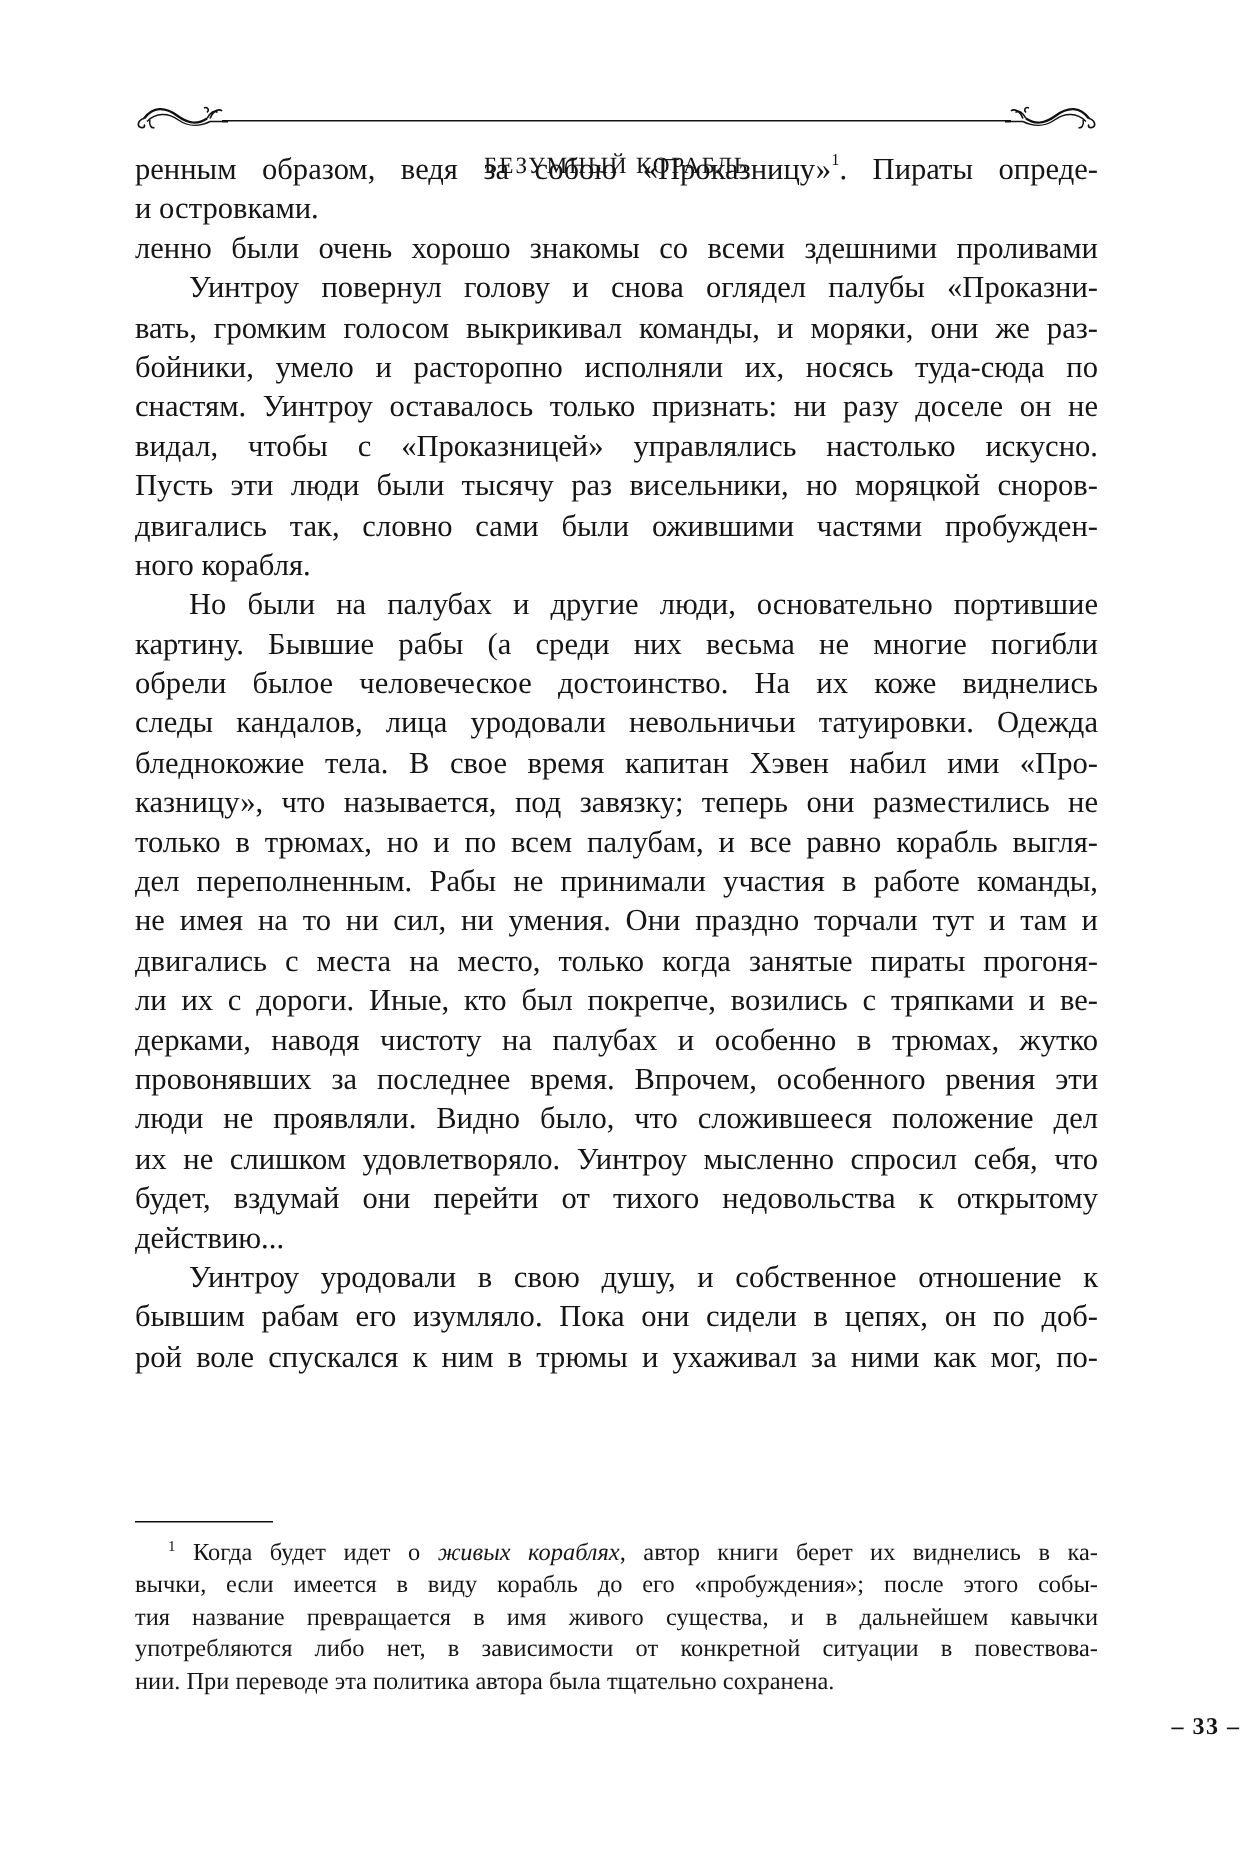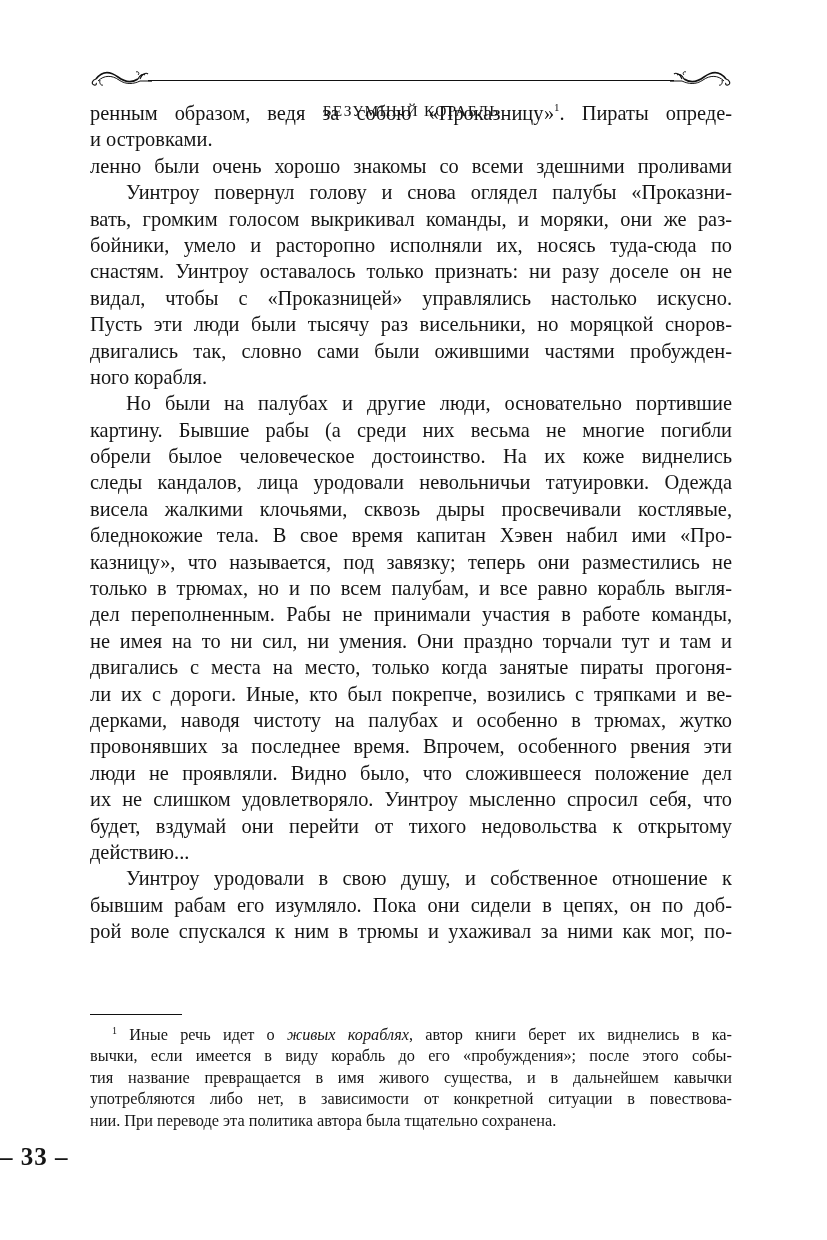--- a/index.html
+++ b/index.html
@@ -39,22 +39,22 @@
     .footnote {
       position: absolute; left: 90px; top: 1024px; width: 642px;
       font-size: 16.3px; line-height: 21.4px;
     }
     .footnote .line { height: 21.4px; }
     .footnote .line.indent { padding-left: 22px; }
     .footnote sup { font-size: 10px; vertical-align: 6px; }
     em { font-style: italic; }
 
     .page-number {
-      position: absolute; left: 0; right: 0; top: 1143px; text-align: left;
-      font-size: 25px; font-weight: bold; letter-spacing: 1px;
+      position: absolute; left: 0; right: 0; top: 1143px; text-align: right;
+      font-size: 16px; font-weight: bold; letter-spacing: 1px;
     }
   </style>
 </head>
 <body>
 
 <div class="header">
   <svg class="flourish left" viewBox="0 0 64 22">
     <path d="M60 14 L64 14" stroke="#111" stroke-width="1.3" fill="none"></path>
     <path d="M8 12 C14 4, 22 4, 30 10 C38 16, 44 16, 50 12" stroke="#111" stroke-width="1.6" fill="none"></path>
     <path d="M10 14 C16 8, 24 8, 31 13 C38 18, 46 17, 52 14" stroke="#111" stroke-width="1" fill="none"></path>
@@ -85,21 +85,20 @@
   <span class="line">бойники, умело и расторопно исполняли их, носясь туда-сюда по</span>
   <span class="line">снастям. Уинтроу оставалось только признать: ни разу доселе он не</span>
   <span class="line">видал, чтобы с «Проказницей» управлялись настолько искусно.</span>
   <span class="line">Пусть эти люди были тысячу раз висельники, но моряцкой сноров-</span>
   <span class="line">двигались так, словно сами были ожившими частями пробужден-</span>
   <span class="line last">ного корабля.</span>
   <span class="line indent">Но были на палубах и другие люди, основательно портившие</span>
   <span class="line">картину. Бывшие рабы (а среди них весьма не многие погибли</span>
   <span class="line">обрели былое человеческое достоинство. На их коже виднелись</span>
   <span class="line">следы кандалов, лица уродовали невольничьи татуировки. Одежда</span>
-  <span class="line">висела жалкими клочьями, сквозь дыры просвечивали костлявые,</span>
   <span class="line">бледнокожие тела. В свое время капитан Хэвен набил ими «Про-</span>
   <span class="line">казницу», что называется, под завязку; теперь они разместились не</span>
   <span class="line">только в трюмах, но и по всем палубам, и все равно корабль выгля-</span>
   <span class="line">дел переполненным. Рабы не принимали участия в работе команды,</span>
   <span class="line">не имея на то ни сил, ни умения. Они праздно торчали тут и там и</span>
   <span class="line">двигались с места на место, только когда занятые пираты прогоня-</span>
   <span class="line">ли их с дороги. Иные, кто был покрепче, возились с тряпками и ве-</span>
   <span class="line">дерками, наводя чистоту на палубах и особенно в трюмах, жутко</span>
   <span class="line">провонявших за последнее время. Впрочем, особенного рвения эти</span>
   <span class="line">люди не проявляли. Видно было, что сложившееся положение дел</span>
@@ -107,20 +106,20 @@
   <span class="line">будет, вздумай они перейти от тихого недовольства к открытому</span>
   <span class="line last">действию...</span>
   <span class="line indent">Уинтроу уродовали в свою душу, и собственное отношение к</span>
   <span class="line">бывшим рабам его изумляло. Пока они сидели в цепях, он по доб-</span>
   <span class="line">рой воле спускался к ним в трюмы и ухаживал за ними как мог, по-</span>
 </div>
 
 <div class="footnote-rule"></div>
 
 <div class="footnote">
-  <span class="line indent"><sup>1</sup> <span>Иные речь идет о </span><em>живых кораблях</em><span>, автор книги берет их виднелись в ка-</span></span>
+  <span class="line indent"><sup>1</sup> <span>Когда будет идет о </span><em>живых кораблях</em><span>, автор книги берет их виднелись в ка-</span></span>
   <span class="line">вычки, если имеется в виду корабль до его «пробуждения»; после этого собы-</span>
   <span class="line">тия название превращается в имя живого существа, и в дальнейшем кавычки</span>
   <span class="line">употребляются либо нет, в зависимости от конкретной ситуации в повествова-</span>
   <span class="line last">нии. При переводе эта политика автора была тщательно сохранена.</span>
 </div>
 
 <div class="page-number">– 33 –</div>
 
 </body></html>

